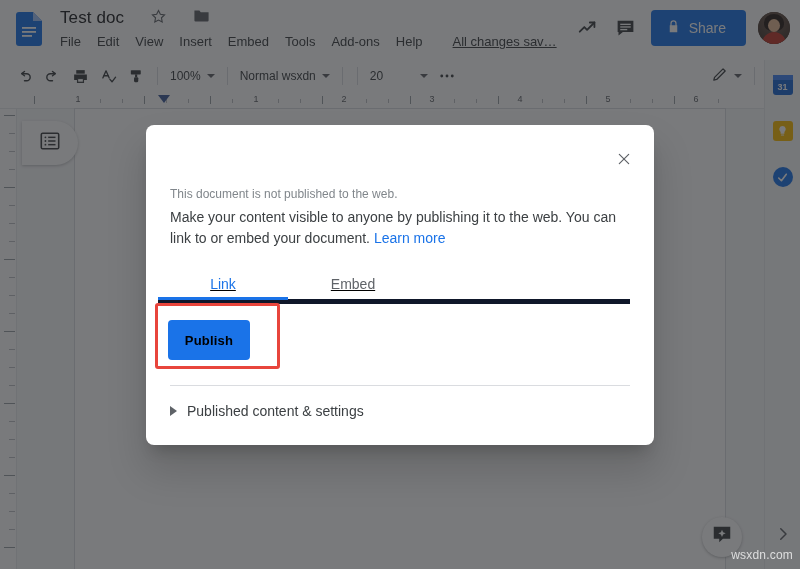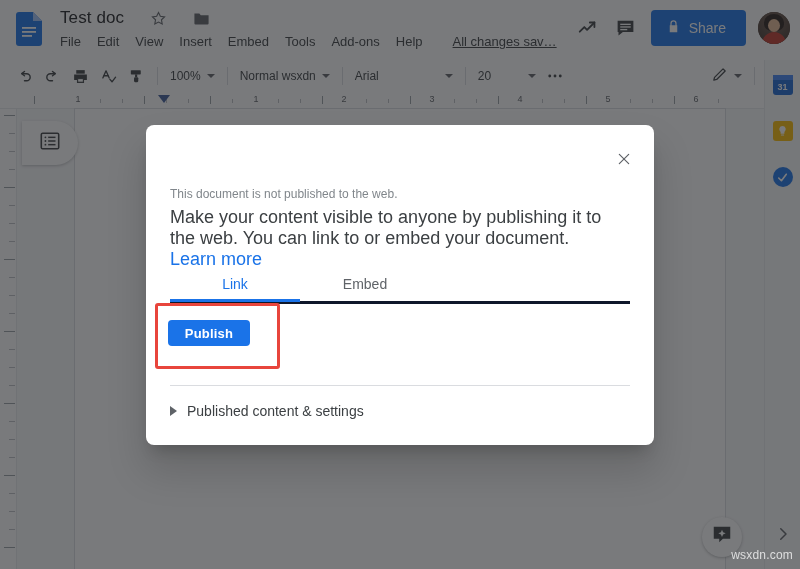--- a/index.html
+++ b/index.html
@@ -26,21 +26,21 @@
   .header {
     position: absolute; top: 0; left: 0; right: 0; height: 60px;
     background: #ffffff;
   }
   .docs-icon {
     position: absolute; left: 16px; top: 12px;
     width: 26px; height: 34px;
   }
   .doc-title-row {
     position: absolute; left: 60px; top: 8px;
-    display: flex; align-items: center; gap: 26px;
+    display: flex; gap: 26px;
   }
   .doc-title {
     font-size: 17px; color: #202124; letter-spacing: .1px;
     white-space: nowrap;
   }
   .star-icon { width: 17px; height: 17px; display: block; }
   .folder-icon { width: 17px; height: 15px; display: block; }
 
   .menubar {
     position: absolute; left: 60px; top: 34px;
@@ -225,46 +225,47 @@
     width: 24px; height: 24px;
     display: flex; align-items: center; justify-content: center;
     color: #5f6368;
   }
   .dlg-status {
     position: absolute; left: 24px; top: 62px;
     font-size: 12px; color: #80868b;
   }
   .dlg-desc {
     position: absolute; left: 24px; top: 82px; width: 448px;
-    font-size: 18px; color: #3c4043; line-height: 21px;
+    font-size: 14px; color: #3c4043; line-height: 21px;
   }
   .dlg-link { color: #1a73e8; text-decoration: none; }
 
   .tabs {
-    position: absolute; left: 24px; right: 24px; top: 147px;
+    position: absolute; left: 12px; right: 24px; top: 147px;
     height: 32px;
-    border-bottom: 3px solid #0f172a;
+    border-bottom: 5px solid #0f172a;
     display: flex;
+    text-decoration: underline;
   }
   .tab {
     width: 130px; text-align: center;
     font-size: 14px; color: #5f6368;
     padding-top: 4px;
     position: relative;
   }
   .tab.active { color: #1a73e8; font-weight: 500; }
   .tab.active::after {
     content: ""; position: absolute; left: 0; right: 0; bottom: -1px;
     height: 3px; background: #1a73e8;
   }
 
   .publish-btn {
     position: absolute; left: 168px; top: 320px;
-    width: 82px; height: 26px;
-    background: #1a73e8; color: #ffffff;
+    width: 82px; height: 40px;
+    background: #1a73e8; color: #000000;
     border-radius: 4px;
     display: flex; align-items: center; justify-content: center;
     font-size: 13px; font-weight: 600;
     letter-spacing: .2px;
   }
 
   .dlg-divider {
     position: absolute; left: 24px; right: 24px; top: 260px;
     height: 1px; background: #dadce0;
   }
@@ -415,24 +416,20 @@
       <div class="tb-combo">
         <span>100%</span>
         <span class="caret"></span>
       </div>
       <div class="tb-sep"></div>
       <div class="tb-combo">
         <span>Normal wsxdn</span>
         <span class="caret"></span>
       </div>
       <div class="tb-sep"></div>
-      <div class="tb-combo" style="width:108px; justify-content:space-between;">
-        <span>Arial</span>
-        <span class="caret"></span>
-      </div>
       <div class="tb-sep"></div>
       <div class="tb-combo" style="width:68px; justify-content:space-between;">
         <span>20</span>
         <span class="caret"></span>
       </div>
       <div class="tb-btn">
         <svg viewBox="0 0 24 24" width="18" height="18" fill="#3c4043">
           <circle cx="5" cy="12" r="1.9"></circle>
             <circle cx="12" cy="12" r="1.9"></circle>
             <circle cx="19" cy="12" r="1.9"></circle>

